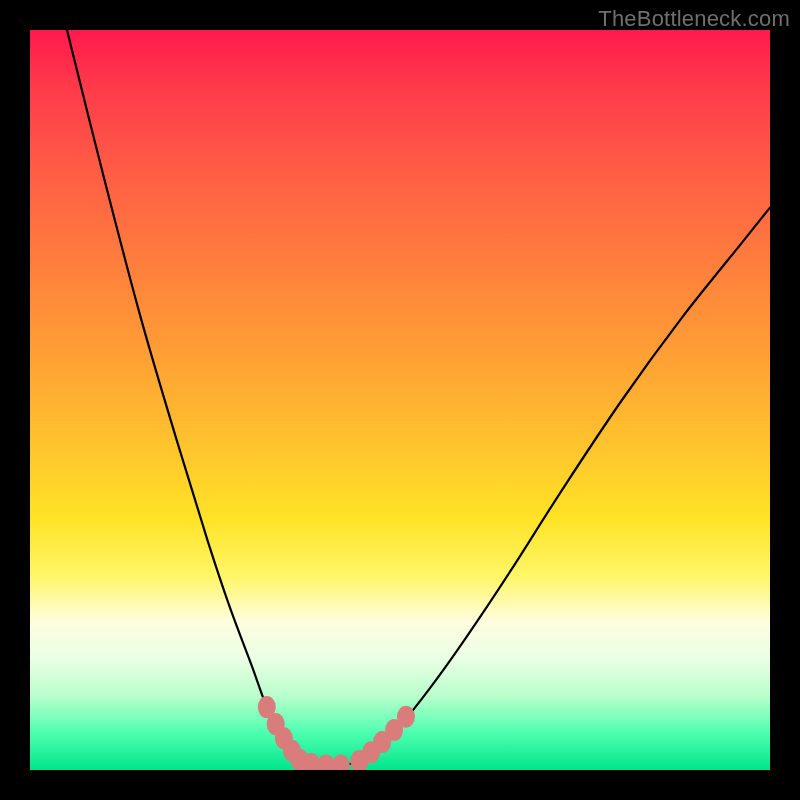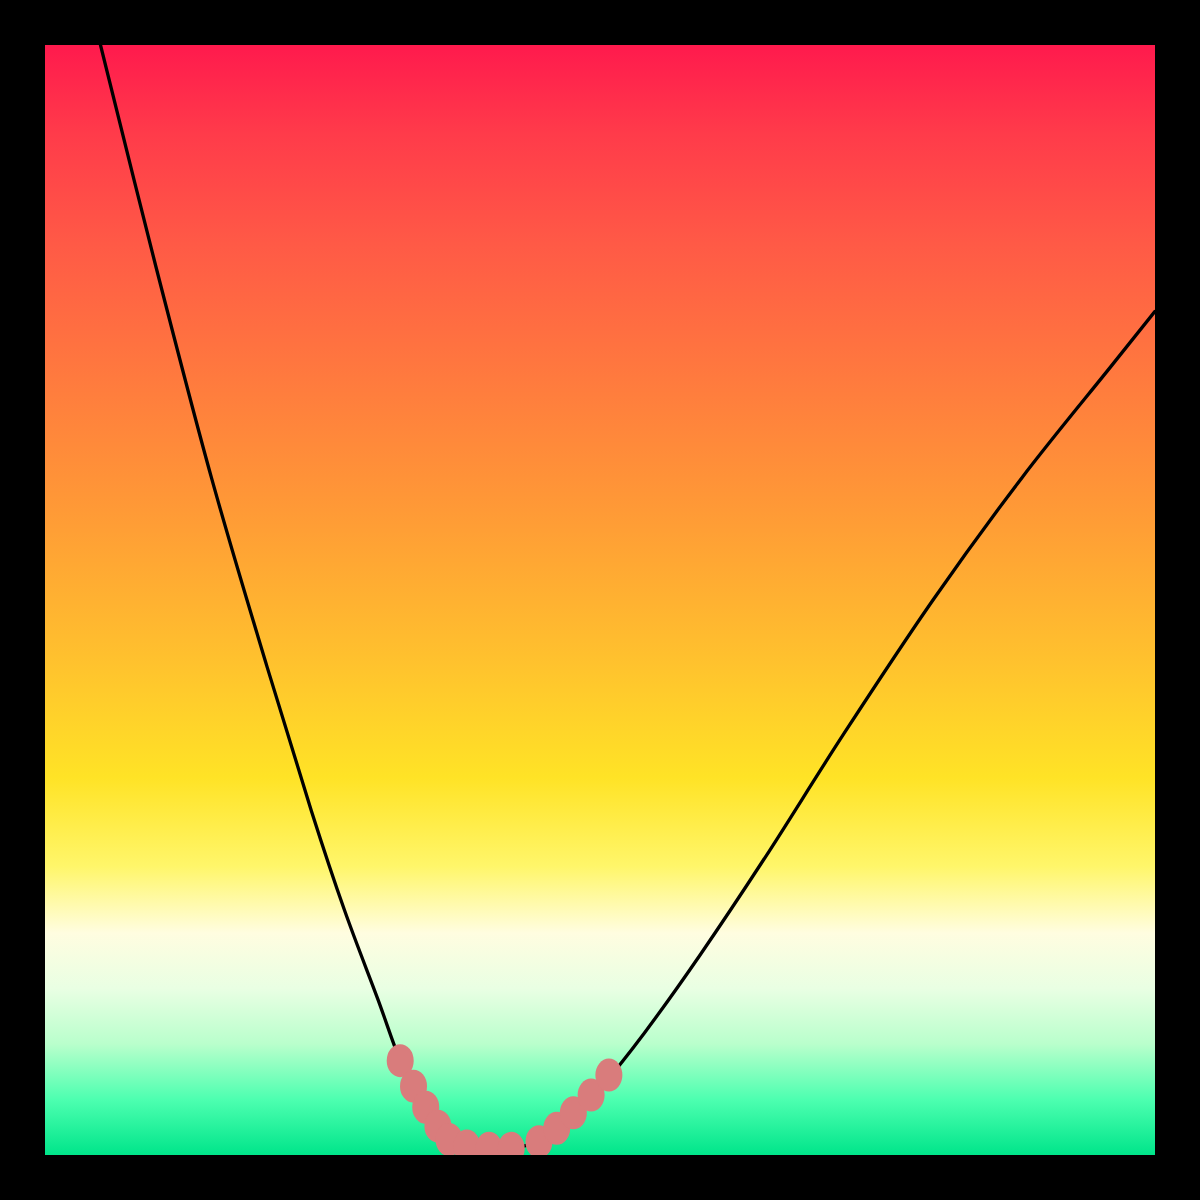--- a/index.html
+++ b/index.html
@@ -85,13 +85,14 @@
         <ellipse cx="296" cy="735.56" rx="9" ry="11" class="bead"></ellipse>
         <ellipse cx="310.8" cy="735.56" rx="9" ry="11" class="bead"></ellipse>
         <ellipse cx="329.3" cy="731.12" rx="9" ry="11" class="bead"></ellipse>
         <ellipse cx="341.14000000000004" cy="722.24" rx="9" ry="11" class="bead"></ellipse>
         <ellipse cx="352.24" cy="711.88" rx="9" ry="11" class="bead"></ellipse>
         <ellipse cx="364.08000000000004" cy="700.04" rx="9" ry="11" class="bead"></ellipse>
         <ellipse cx="375.92" cy="686.72" rx="9" ry="11" class="bead"></ellipse>
       </g>
   </svg>
 
+  <div class="watermark">TheBottleneck.com</div>
 </div>
 
 </body></html>

